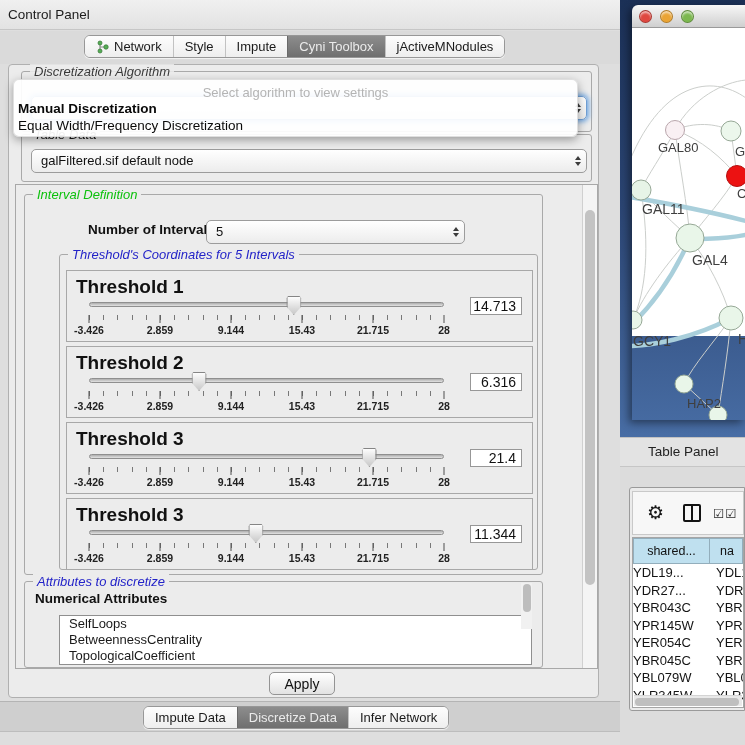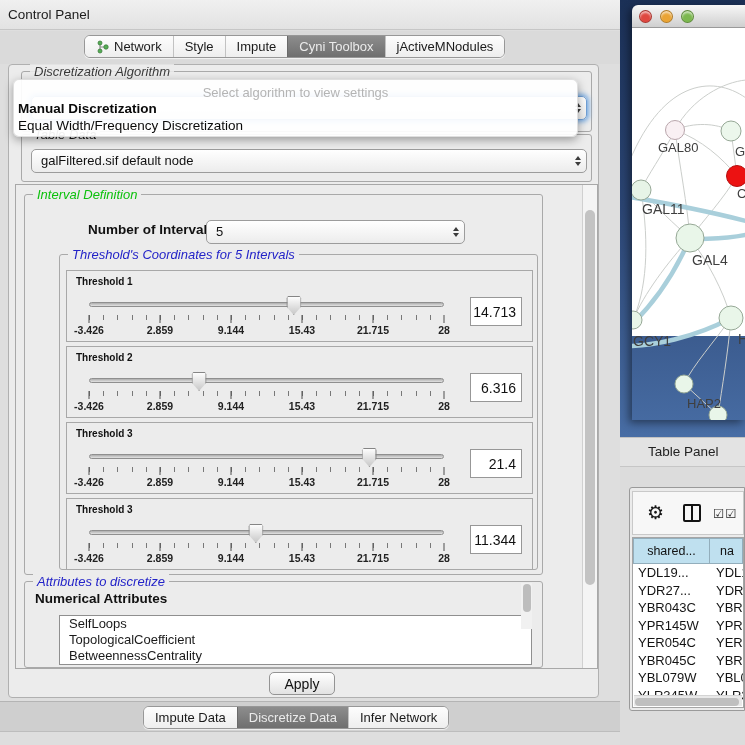--- a/index.html
+++ b/index.html
@@ -61,35 +61,35 @@
     background:#ececec; border:1px solid #a8a8a8; }
   .vscroll { position:absolute; right:0; top:0; width:15px; height:100%; background:#f4f4f4; border-left:1px solid #d0d0d0; }
   .vscroll .vthumb { position:absolute; left:2px; top:25px; width:10px; height:375px; background:#c3c3c3; border-radius:5px; }
 
   .interval-group { left:8px; top:9px; width:519px; height:381px; }
   .num-label { position:absolute; left:63px; top:27px; font-size:13.5px; font-weight:bold; color:#111; }
   .num-combo { left:181px; top:25px; width:259px; }
 
   .thr-group { left:34px; top:59px; width:479px; height:316px; }
   .thr-panel { position:absolute; left:6px; width:467px; height:72px; background:#ececec; border:1px solid #a8a8a8; }
-  .thr-label { position:absolute; left:9px; top:5px; font-size:10px; font-weight:bold; color:#111; }
+  .thr-label { position:absolute; left:9px; top:5px; font-size:19px; font-weight:bold; color:#111; }
   .slider { position:absolute; left:22px; right:88px; top:26px; height:18px; }
   .track { position:absolute; left:0; right:0; top:5px; height:5px; border:1px solid #8f8f8f; border-radius:3px;
     background:linear-gradient(#adadad,#e3e3e3); }
   .thumb { position:absolute; top:-1px; width:15px; height:19px; transform:translateX(-50%);
     background:linear-gradient(#fdfdfd,#c9c9c9); border:1px solid #858585;
     clip-path:polygon(12% 0,88% 0,100% 12%,100% 55%,50% 100%,0 55%,0 12%); }
   .ticks { position:absolute; left:22px; right:88px; top:44px; height:9px; }
   .ticks .minor { position:absolute; left:0; right:0; top:0; height:5px;
     background:repeating-linear-gradient(90deg,#787878 0 1px,transparent 1px 4%); }
   .ticks .maj { position:absolute; top:0; width:1px; height:8px; background:#4f4f4f; transform:translateX(-50%); }
   .tick-labels { position:absolute; left:22px; right:88px; top:53px; height:12px; }
   .tick-labels span { position:absolute; transform:translateX(-50%); font-size:10.5px; font-weight:bold;
     color:#222; white-space:nowrap; }
-  .thr-value { position:absolute; right:10px; top:26px; width:52px; height:29px; border:1px solid #979797;
+  .thr-value { position:absolute; right:10px; top:26px; width:52px; height:18px; border:1px solid #979797;
     background:#fff; font-family:"Liberation Sans",sans-serif; font-size:14px; color:#111;
     text-align:right; padding-right:5px; }
 
   .attrs-group { left:8px; top:396px; width:519px; height:87px; }
   .attrs-header { position:absolute; left:10px; top:9px; font-size:13.5px; font-weight:bold; color:#111; }
   .attr-list { position:absolute; left:34px; top:33px; width:473px; height:50px; background:#fff;
     border:1px solid #8f8f8f; overflow:hidden; }
   .attr-item { font-size:13px; color:#1a1a1a; padding-left:9px; line-height:16px; white-space:nowrap; }
   .list-vscroll { position:absolute; right:1px; top:1px; width:11px; height:46px; background:#f1f1f1; }
   .list-vscroll .vthumb { position:absolute; left:1.5px; top:1px; width:8px; height:28px; background:#bdbdbd; border-radius:4px; }
@@ -128,21 +128,21 @@
   .cols-ic i { position:absolute; left:50%; top:0; width:2px; height:100%; background:#131313; transform:translateX(-50%); }
   .checks-ic { position:absolute; left:80px; top:14px; font-size:12.5px; color:#2b2b2b; letter-spacing:1px; white-space:nowrap; }
   .tp-table { position:absolute; left:2px; right:0; top:49px; bottom:2px; background:#fff; border:1px solid #a5a5a5; overflow:hidden; }
   .tp-head { display:flex; height:26px; }
   .tp-head .th { background:#bfe0ef; border:1px solid #93aebc; font-size:12.5px; color:#111;
     display:flex; align-items:center; justify-content:center; overflow:hidden; white-space:nowrap; }
   .tp-head .th1 { width:77px; }
   .tp-head .th2 { flex:1; border-left:none; justify-content:flex-start; padding-left:10px; }
   .tp-row { display:flex; height:17.5px; align-items:center; }
   .tp-row span { font-size:13px; color:#141414; white-space:nowrap; overflow:hidden; }
-  .tp-row .c1 { width:77px; padding-left:5px; }
+  .tp-row .c1 { width:77px; }
   .tp-row .c2 { flex:1; padding-left:6px; }
   .hscroll { position:absolute; left:1px; right:1px; bottom:1px; height:11px; background:#e9e9e9; border-top:1px solid #d4d4d4; }
   .hscroll .hthumb { position:absolute; left:1px; top:1.5px; width:96%; height:8px; background:#bfbfbf; border-radius:4px; }
   .below-panel { position:absolute; left:0; top:712px; width:125px; height:33px; background:#dcdcdc; }
 
   svg text { font-family:"Liberation Sans",sans-serif; }
 </style>
 </head>
 <body>
 
@@ -337,23 +337,23 @@
           </div>
         </div>
 
         <div class="group attrs-group">
           <span class="group-label blue">Attributes to discretize</span>
           <span class="attrs-header">Numerical Attributes</span>
           <div class="attr-list">
 
               <div class="attr-item">SelfLoops</div>
 
+              <div class="attr-item">BetweennessCentrality</div>
+
               <div class="attr-item">TopologicalCoefficient</div>
-
-              <div class="attr-item">BetweennessCentrality</div>
             </div>
           <div class="list-vscroll" style="left:496px">
               <div class="vthumb"></div>
             </div>
         </div>
       </div>
 
       <button class="apply-btn">Apply</button>
     </div>
 

